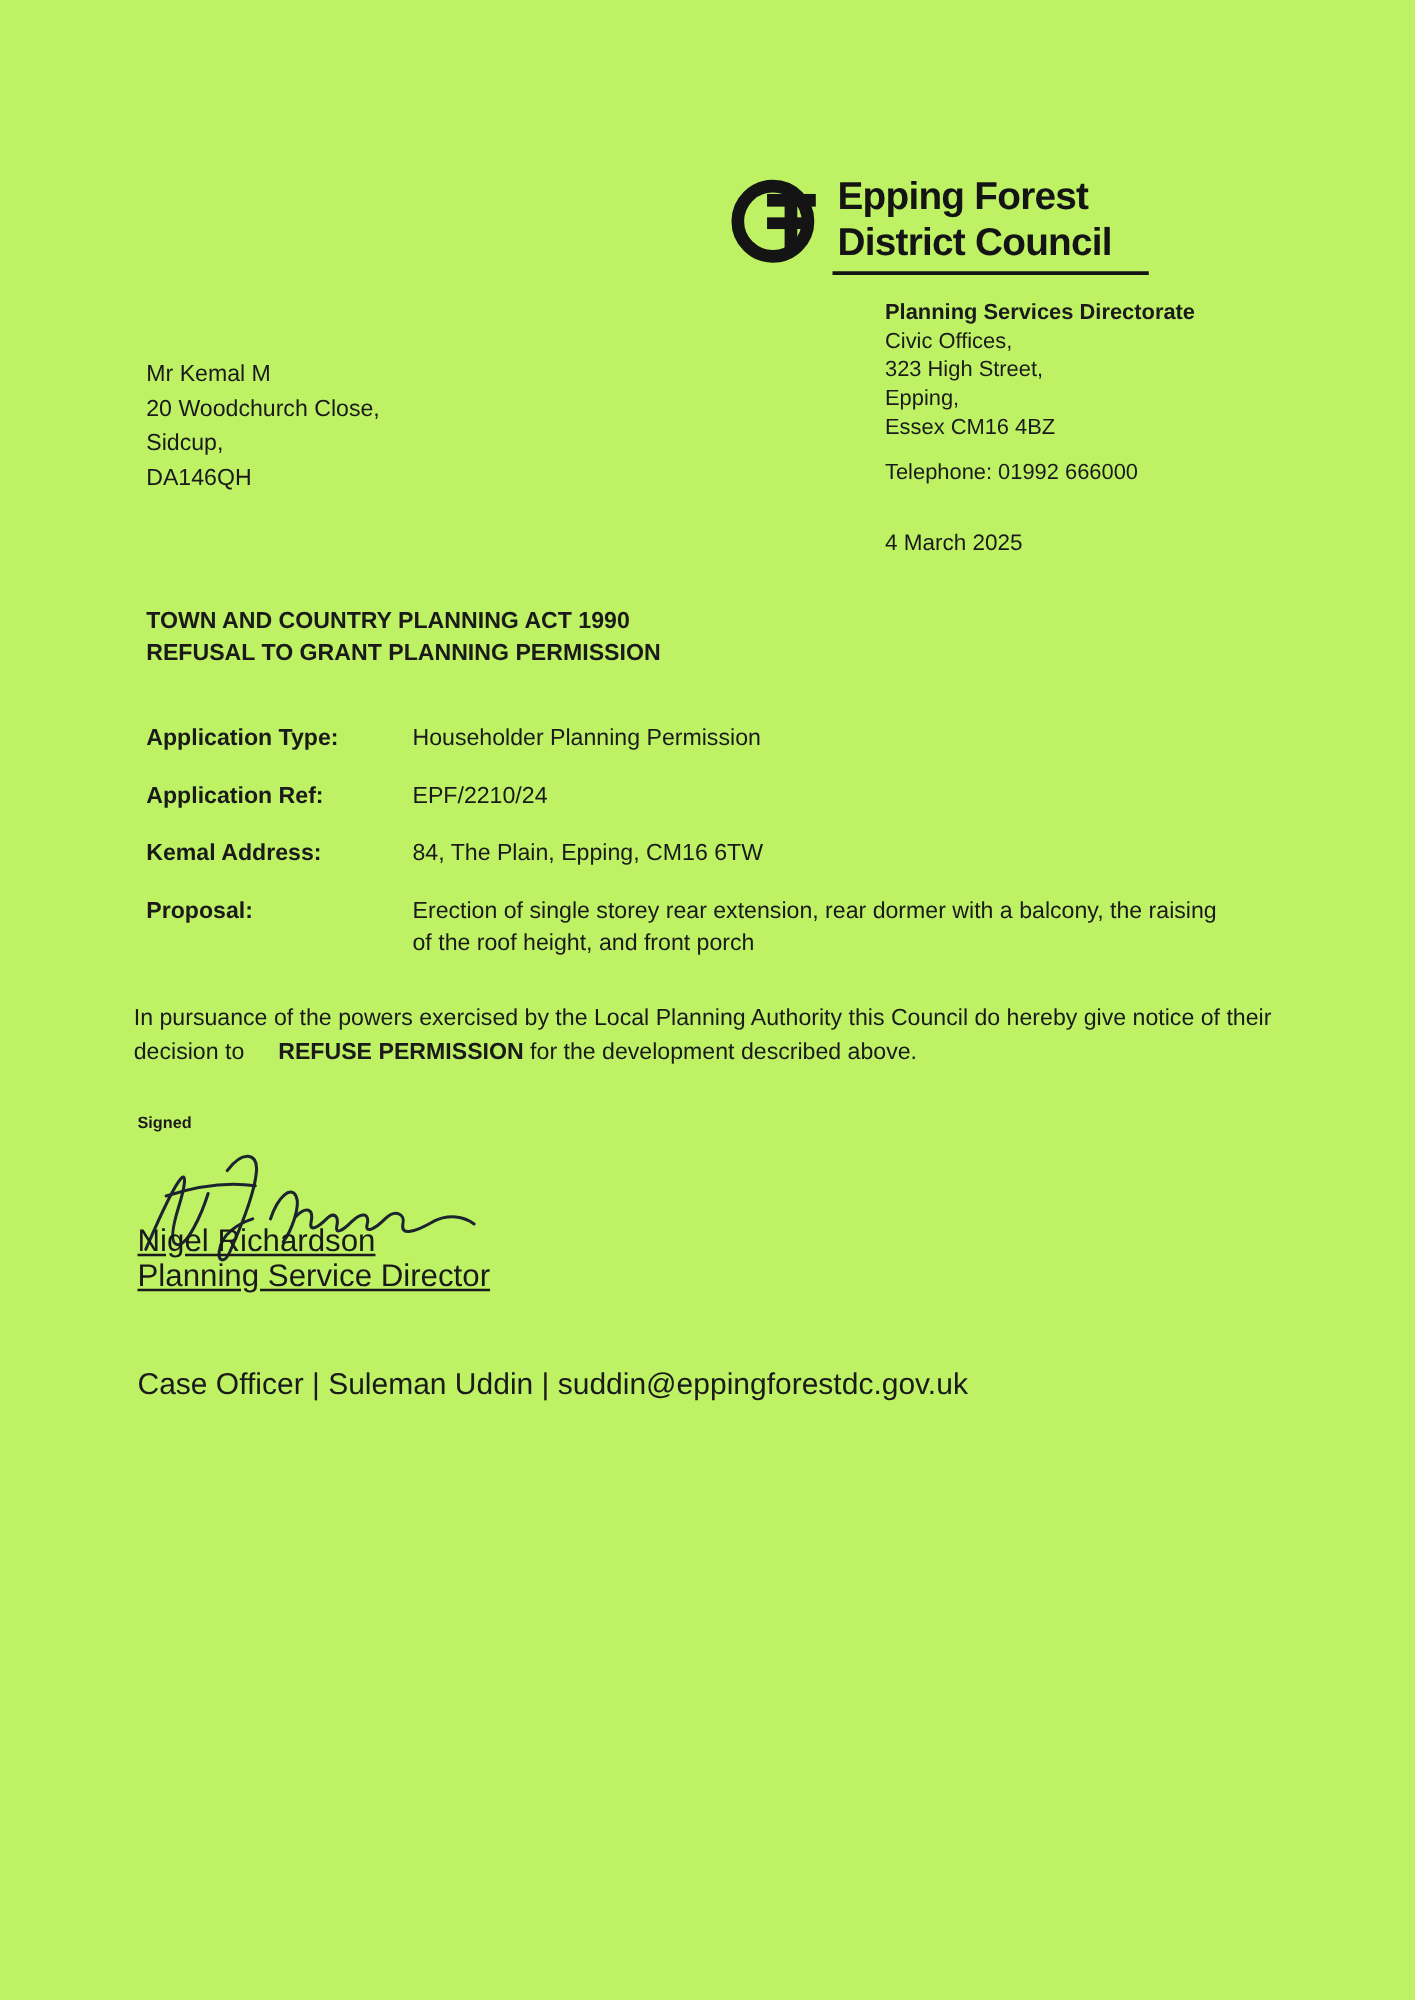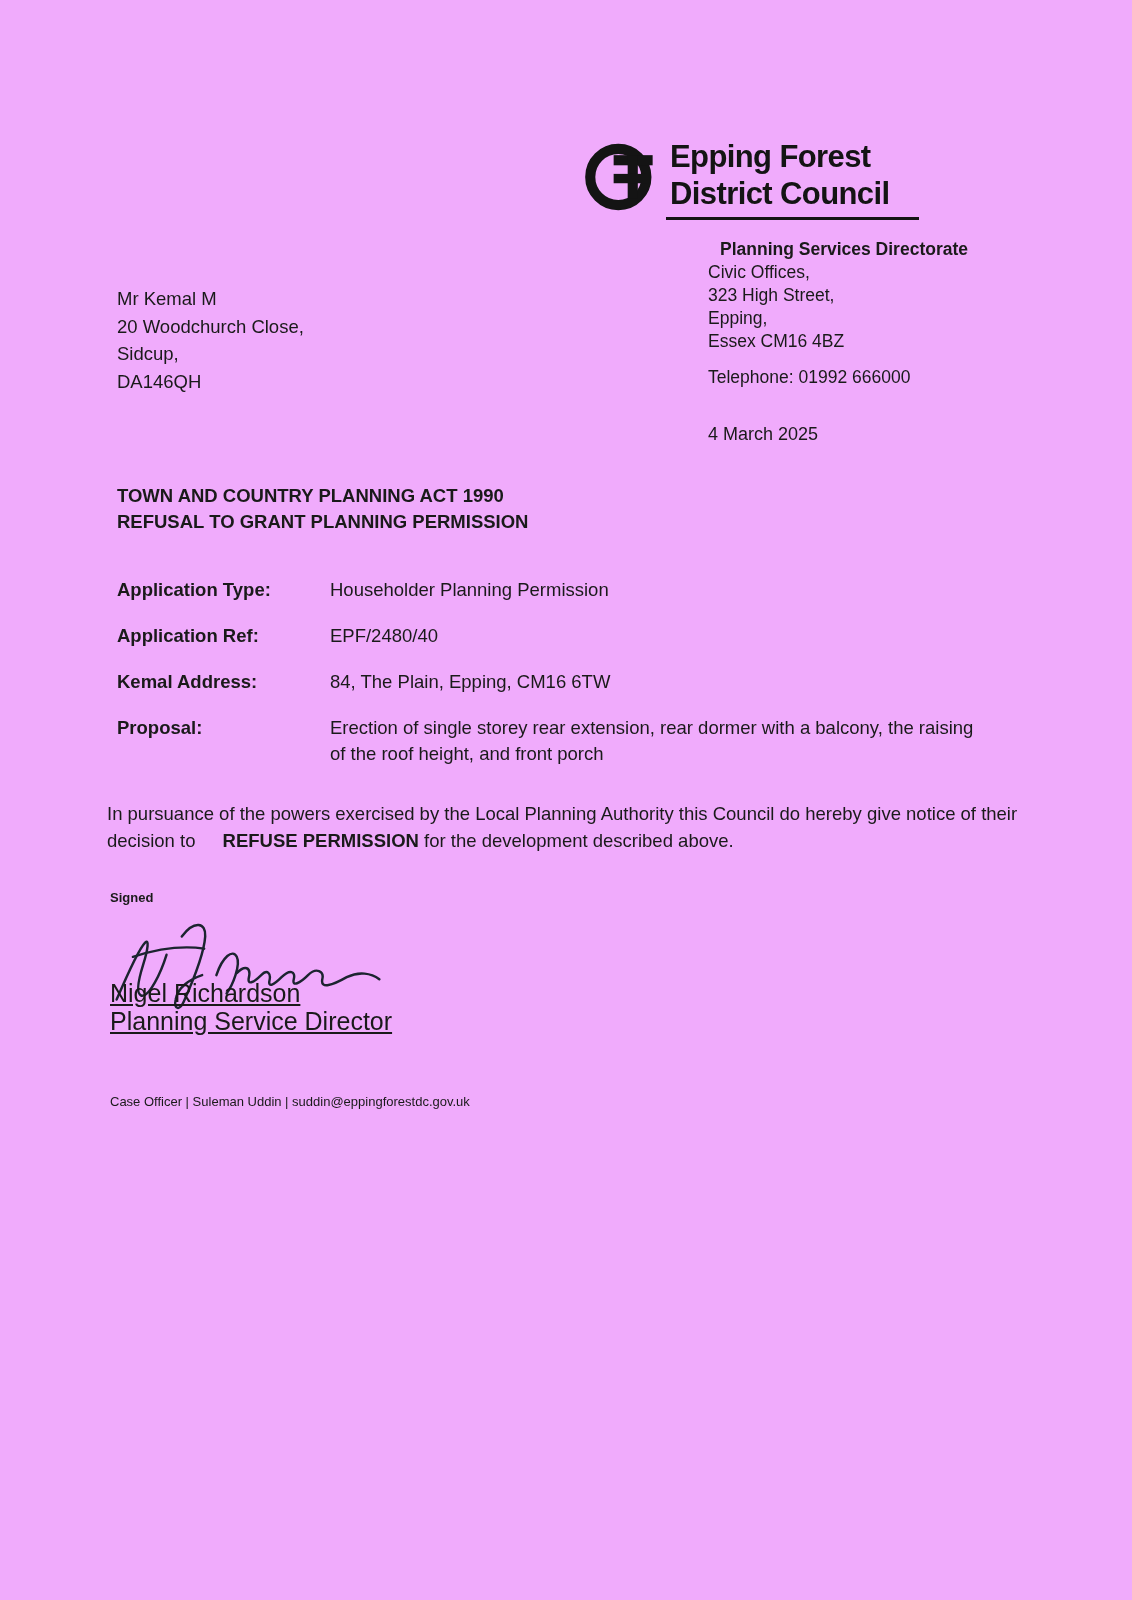--- a/index.html
+++ b/index.html
@@ -1,34 +1,34 @@
 <!DOCTYPE html>
 <html><head>
 <meta charset="utf-8">
 <style>
   html, body { margin: 0; padding: 0; background: #ffffff; }
   .page {
     position: relative;
     width: 1132px;
     height: 1600px;
-    background: #f0abfc;
+    background: #bef264;
     font-family: "Liberation Sans", sans-serif;
     color: #1a1a1a;
     overflow: hidden;
   }
 
   
   .logo { position: absolute; left: 584px; top: 138px; display: flex; align-items: flex-start; }
   .logo-mark { width: 78px; height: 78px; flex: 0 0 auto; }
   .logo-text { margin-left: 8px; font-weight: bold; font-size: 31px; line-height: 37px; letter-spacing: -0.6px; color: #141414; }
   .logo-underline { position: absolute; left: 666px; top: 217px; width: 253px; height: 3px; background: #141414; }
 
   
   .sender { position: absolute; left: 708px; top: 238px; font-size: 17.5px; line-height: 23px; }
-  .sender-heading { font-weight: bold; margin-left: 12px; }
+  .sender-heading { font-weight: bold; }
   .telephone { position: absolute; left: 708px; top: 367px; font-size: 17.5px; }
   .letter-date { position: absolute; left: 708px; top: 424px; font-size: 18px; }
 
   
   .recipient { position: absolute; left: 117px; top: 285px; font-size: 18.5px; line-height: 27.5px; }
 
   
   .act-heading { position: absolute; left: 117px; top: 483px; font-weight: bold; font-size: 18.5px; line-height: 26px; }
 
   
@@ -41,21 +41,21 @@
   .decision { position: absolute; left: 107px; top: 800px; width: 945px; font-size: 18.5px; line-height: 27px; }
   .decision b { font-weight: bold; padding-left: 22px; }
 
   
   .signed-label { position: absolute; left: 110px; top: 890px; font-weight: bold; font-size: 13px; }
   .signature-box { position: absolute; left: 100px; top: 912px; width: 300px; height: 112px; }
   .signature-box svg { width: 100%; height: 100%; }
   .signer { position: absolute; left: 110px; top: 980px; font-size: 25px; line-height: 27.5px; text-decoration: underline; }
 
   
-  .case-officer { position: absolute; left: 110px; top: 1094px; font-size: 13px; }
+  .case-officer { position: absolute; left: 110px; top: 1094px; font-size: 24px; }
 </style>
 </head>
 <body>
 
 <div class="page">
 
   <div class="logo">
     <div class="logo-mark">
       <svg viewBox="0 0 100 100" aria-hidden="true">
         <circle cx="44" cy="50" r="36" fill="none" stroke="#141414" stroke-width="13"></circle>
@@ -93,21 +93,21 @@
     <div>REFUSAL TO GRANT PLANNING PERMISSION</div>
   </div>
 
   <div class="details">
     <div class="details-row">
       <div class="details-label">Application Type:</div>
       <div class="details-value">Householder Planning Permission</div>
     </div>
     <div class="details-row">
       <div class="details-label">Application Ref:</div>
-      <div class="details-value">EPF/2480/40</div>
+      <div class="details-value">EPF/2210/24</div>
     </div>
     <div class="details-row">
       <div class="details-label">Kemal Address:</div>
       <div class="details-value">84, The Plain, Epping, CM16 6TW</div>
     </div>
     <div class="details-row">
       <div class="details-label">Proposal:</div>
       <div class="details-value">Erection of single storey rear extension, rear dormer with a balcony, the raising of the roof height, and front porch</div>
     </div>
   </div>

